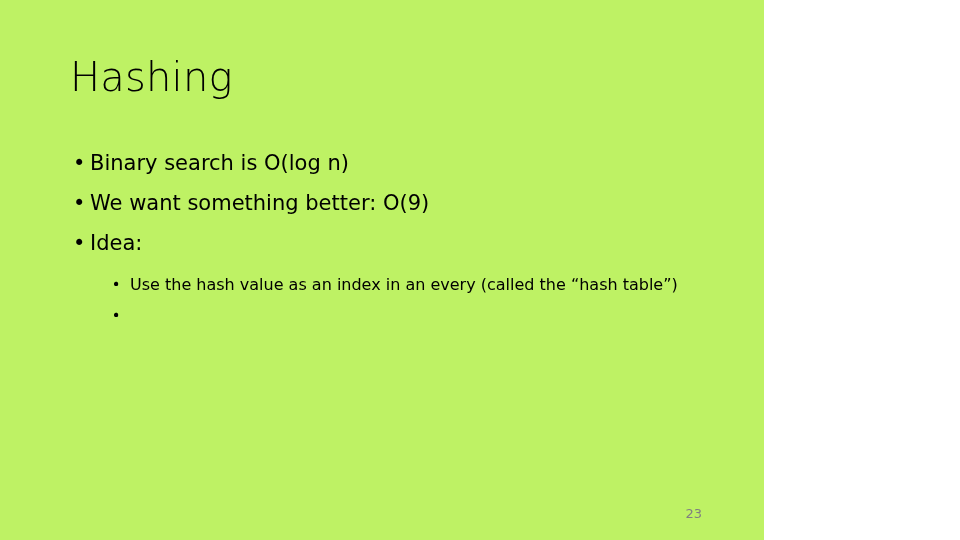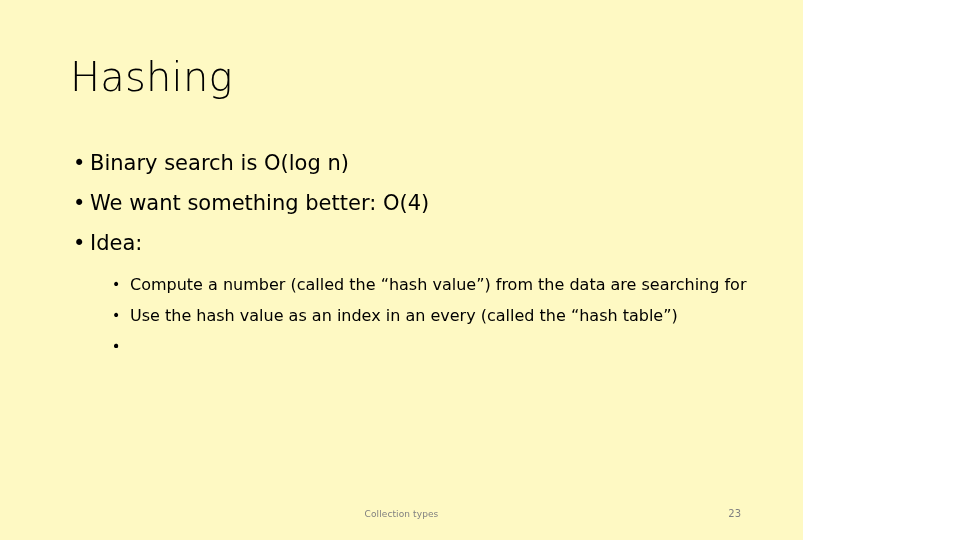--- a/index.html
+++ b/index.html
@@ -13,22 +13,21 @@
     background: #ffffff;
     font-family: "DejaVu Sans", "Liberation Sans", sans-serif;
     color: #000000;
     overflow: hidden;
   }
 
   .slide {
     position: relative;
     width: 764px;
     height: 540px;
-    background: #fef9c3;
-    padding-left: 39px;
+    background: #bef264;
   }
 
   
   .slide-title {
     position: absolute;
     left: 70px;
     top: 52px;
     width: 820px;
     font-size: 40px;
     line-height: 50px;
@@ -111,21 +110,21 @@
     text-align: center;
     font-size: 9px;
     line-height: 14px;
     color: #808080;
     letter-spacing: 0.1px;
   }
   .footer-pagenum {
     position: absolute;
     right: 62px;
     top: 507px;
-    font-size: 10px;
+    font-size: 13px;
     line-height: 14px;
     color: #808080;
     text-align: right;
   }
 </style>
 </head>
 <body>
 
 <div class="slide">
 
@@ -134,34 +133,33 @@
   <div class="body-area">
     <ul class="bullet-list">
 
       <li class="lvl1">
         <span class="dot">•</span>
         <span class="txt">Binary search is O(log n)</span>
       </li>
 
       <li class="lvl1">
         <span class="dot">•</span>
-        <span class="txt">We want something better: O(4)</span>
+        <span class="txt">We want something better: O(9)</span>
       </li>
 
       <li class="lvl1">
         <span class="dot">•</span>
         <span class="txt">Idea:</span>
       </li>
 
       <li>
         <ul class="sublist">
 
           <li class="lvl2">
             <span class="dot">•</span>
-            <span class="txt">Compute a number (called the “hash value”) from the data are searching for</span>
           </li>
 
           <li class="lvl2">
             <span class="dot">•</span>
             <span class="txt">Use the hash value as an index in an every (called the “hash table”)</span>
           </li>
 
           <li class="lvl2">
             <span class="dot">•</span>
           </li>
@@ -169,17 +167,16 @@
           <li class="lvl2">
             <span class="dot">•</span>
           </li>
 
         </ul>
       </li>
 
     </ul>
   </div>
 
-  <div class="footer-center">Collection types</div>
 
   <div class="footer-pagenum">23</div>
 
 </div>
 
 </body></html>

